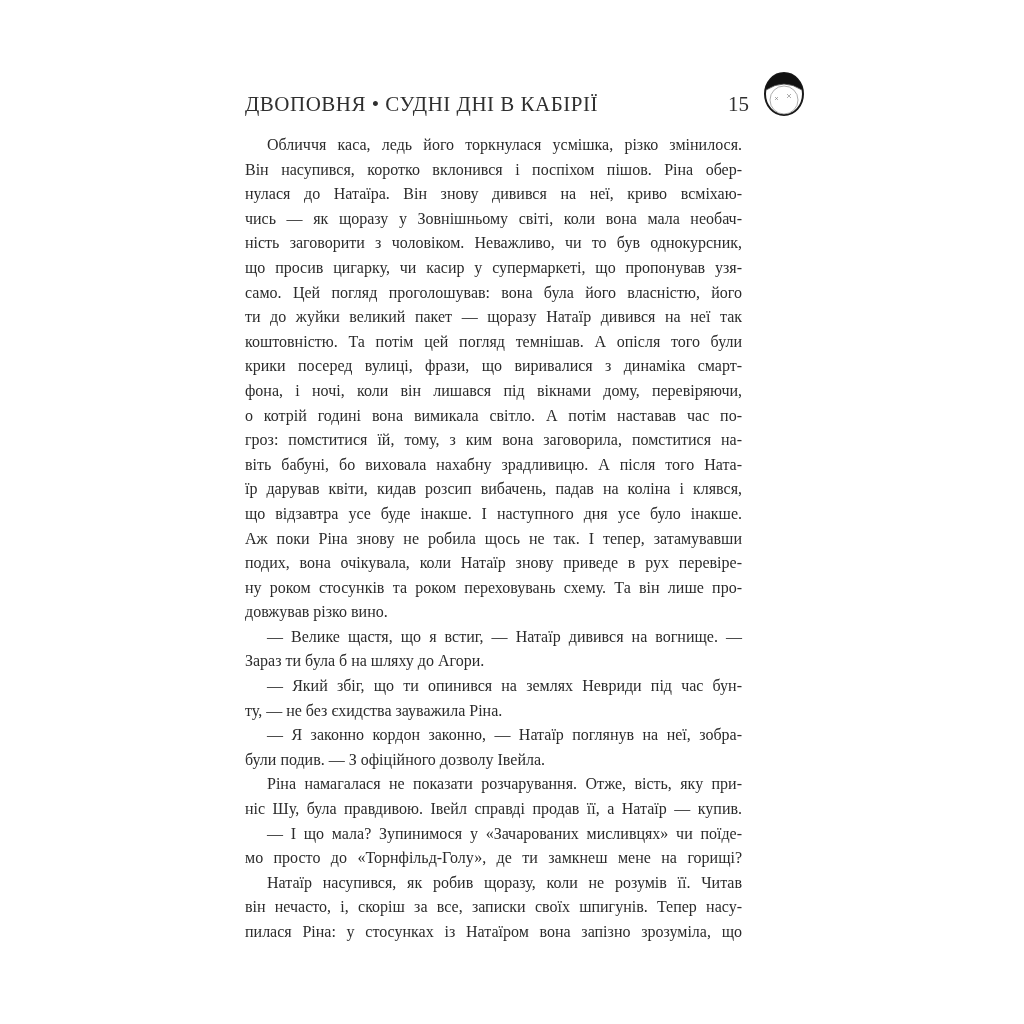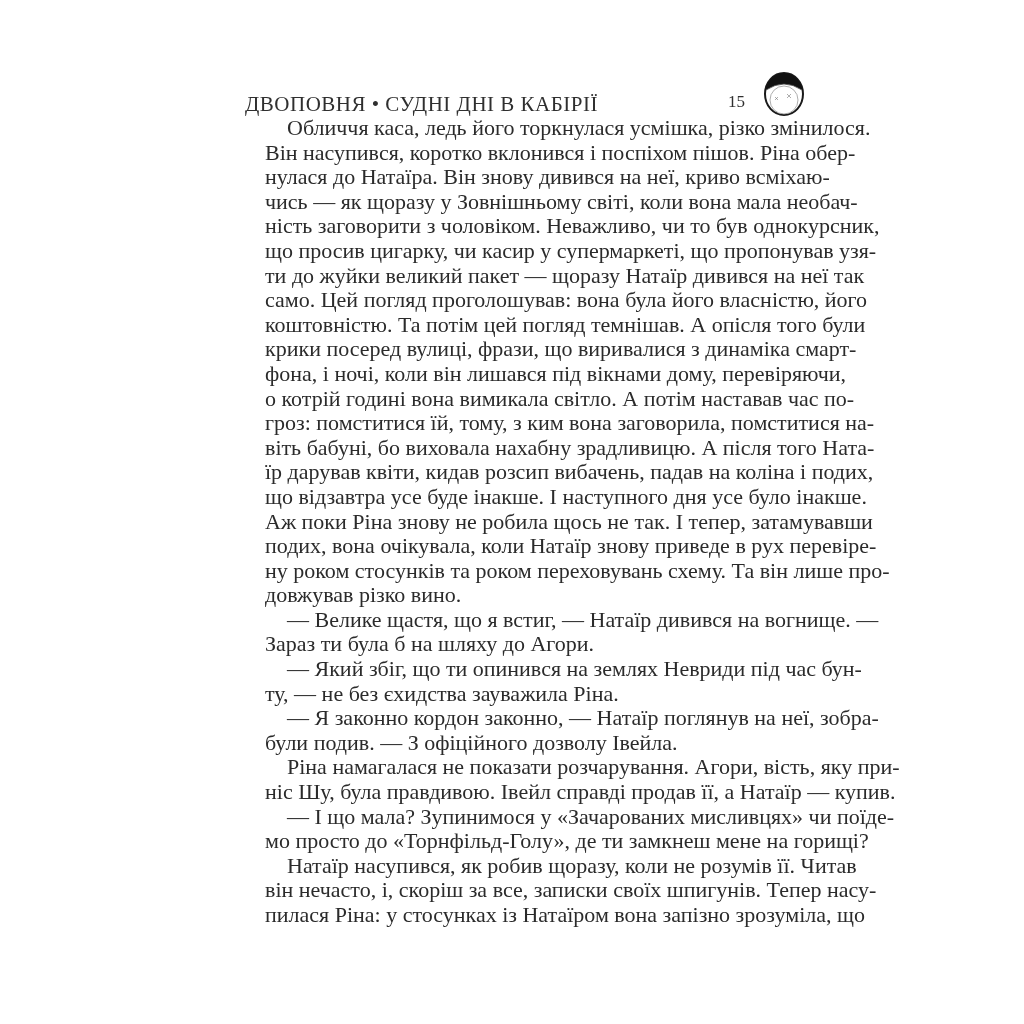--- a/index.html
+++ b/index.html
@@ -8,28 +8,28 @@
       font-family: "Liberation Serif", "DejaVu Serif", serif; color: #2a2a2a;
     }
     .header {
       position: absolute; left: 245px; top: 92px; width: 500px; height: 30px;
     }
     .running-title {
       position: absolute; left: 0; top: 0;
       font-size: 21px; letter-spacing: 0.5px; color: #2f2f2f; white-space: nowrap;
     }
     .page-number {
-      position: absolute; left: 483px; top: 0; font-size: 17px; color: #2f2f2f;
+      position: absolute; left: 483px; top: 0; font-size: 21px; color: #2f2f2f;
     }
     .moon-icon {
       position: absolute; left: 762px; top: 70px; width: 44px; height: 48px;
     }
     .body-text {
-      position: absolute; left: 245px; top: 116px; width: 497px;
-      font-size: 22px; line-height: 24.6px; text-align: justify; color: #2b2b2b; margin-left: 20px;
+      position: absolute; left: 245px; top: 133px; width: 497px;
+      font-size: 16px; line-height: 24.6px; text-align: justify; color: #2b2b2b;
     }
     .line { display: block; white-space: nowrap; text-align-last: justify; }
     .line.last { text-align-last: left; }
     .indent { padding-left: 22px; }
   </style>
 </head>
 <body>
 
 <div class="header">
   <span class="running-title">ДВОПОВНЯ • СУДНІ ДНІ В КАБІРІЇ</span>
@@ -57,49 +57,49 @@
 </div>
 
 <div class="body-text">
   <p style="margin:0">
     <span class="line indent">Обличчя каса, ледь його торкнулася усмішка, різко змінилося.</span>
     <span class="line">Він насупився, коротко вклонився і поспіхом пішов. Ріна обер-</span>
     <span class="line">нулася до Натаїра. Він знову дивився на неї, криво всміхаю-</span>
     <span class="line">чись — як щоразу у Зовнішньому світі, коли вона мала необач-</span>
     <span class="line">ність заговорити з чоловіком. Неважливо, чи то був однокурсник,</span>
     <span class="line">що просив цигарку, чи касир у супермаркеті, що пропонував узя-</span>
+    <span class="line">само. Цей погляд проголошував: вона була його власністю, його</span>
     <span class="line">ти до жуйки великий пакет — щоразу Натаїр дивився на неї так</span>
-    <span class="line">само. Цей погляд проголошував: вона була його власністю, його</span>
     <span class="line">коштовністю. Та потім цей погляд темнішав. А опісля того були</span>
     <span class="line">крики посеред вулиці, фрази, що виривалися з динаміка смарт-</span>
     <span class="line">фона, і ночі, коли він лишався під вікнами дому, перевіряючи,</span>
     <span class="line">о котрій годині вона вимикала світло. А потім наставав час по-</span>
     <span class="line">гроз: помститися їй, тому, з ким вона заговорила, помститися на-</span>
     <span class="line">віть бабуні, бо виховала нахабну зрадливицю. А після того Ната-</span>
-    <span class="line">їр дарував квіти, кидав розсип вибачень, падав на коліна і подих,</span>
+    <span class="line">їр дарував квіти, кидав розсип вибачень, падав на коліна і клявся,</span>
     <span class="line">що відзавтра усе буде інакше. І наступного дня усе було інакше.</span>
     <span class="line">Аж поки Ріна знову не робила щось не так. І тепер, затамувавши</span>
     <span class="line">подих, вона очікувала, коли Натаїр знову приведе в рух перевіре-</span>
     <span class="line">ну роком стосунків та роком переховувань схему. Та він лише про-</span>
     <span class="line last">довжував різко вино.</span>
   </p>
   <p style="margin:0">
     <span class="line indent">— Велике щастя, що я встиг, — Натаїр дивився на вогнище. —</span>
     <span class="line last">Зараз ти була б на шляху до Агори.</span>
   </p>
   <p style="margin:0">
     <span class="line indent">— Який збіг, що ти опинився на землях Невриди під час бун-</span>
     <span class="line last">ту, — не без єхидства зауважила Ріна.</span>
   </p>
   <p style="margin:0">
     <span class="line indent">— Я законно кордон законно, — Натаїр поглянув на неї, зобра-</span>
     <span class="line last">були подив. — З офіційного дозволу Івейла.</span>
   </p>
   <p style="margin:0">
-    <span class="line indent">Ріна намагалася не показати розчарування. Агори, вість, яку при-</span>
+    <span class="line indent">Ріна намагалася не показати розчарування. Отже, вість, яку при-</span>
     <span class="line">ніс Шу, була правдивою. Івейл справді продав її, а Натаїр — купив.</span>
   </p>
   <p style="margin:0">
     <span class="line indent">— І що мала? Зупинимося у «Зачарованих мисливцях» чи поїде-</span>
     <span class="line">мо просто до «Торнфільд-Голу», де ти замкнеш мене на горищі?</span>
   </p>
   <p style="margin:0">
     <span class="line indent">Натаїр насупився, як робив щоразу, коли не розумів її. Читав</span>
     <span class="line">він нечасто, і, скоріш за все, записки своїх шпигунів. Тепер насу-</span>
     <span class="line">пилася Ріна: у стосунках із Натаїром вона запізно зрозуміла, що</span>

